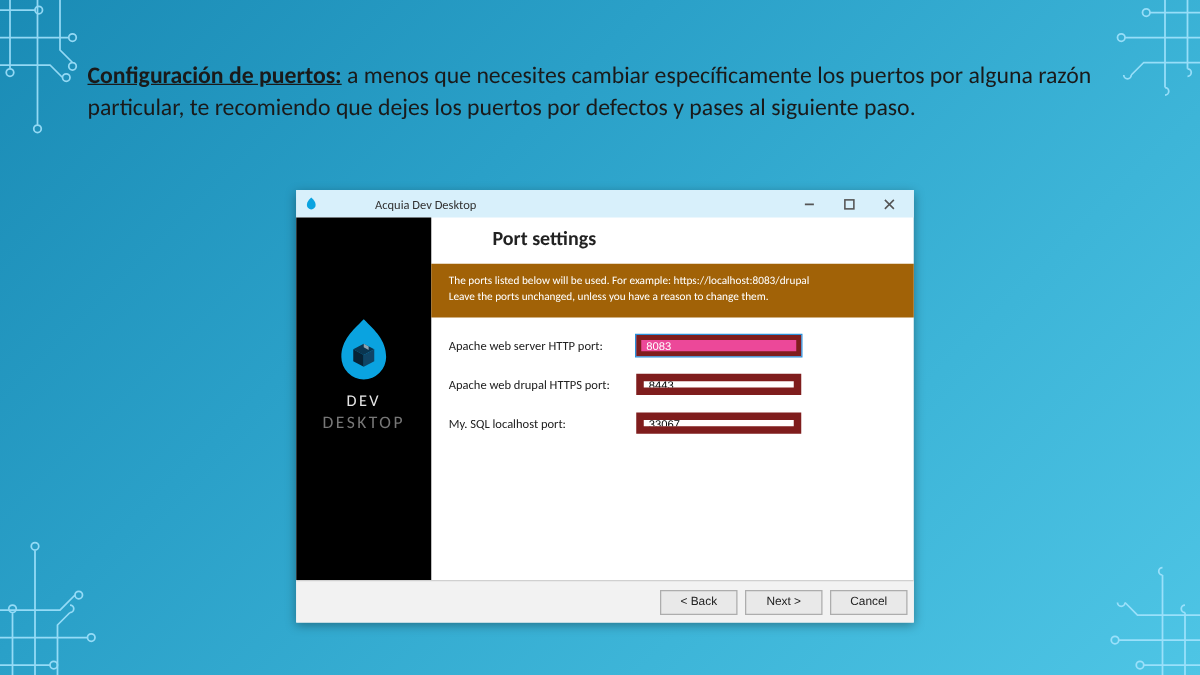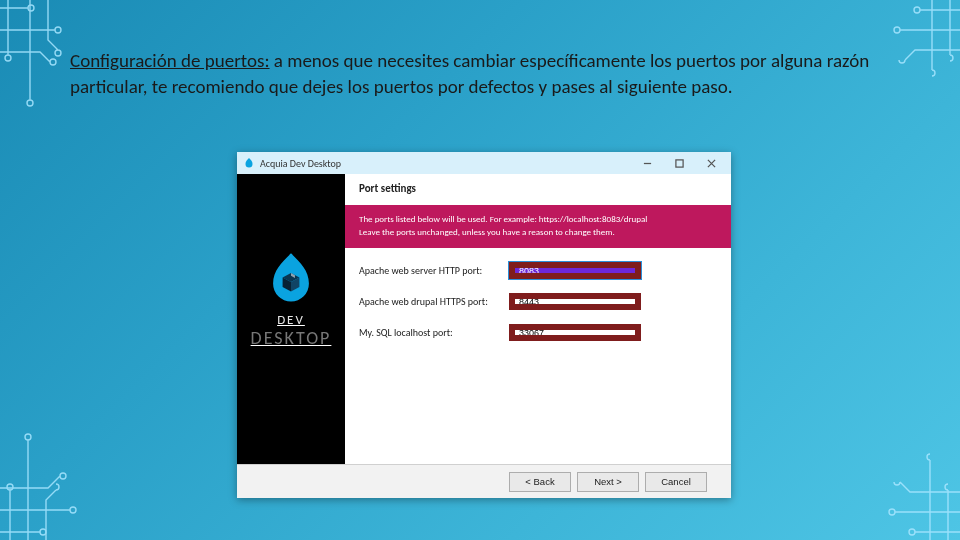--- a/index.html
+++ b/index.html
@@ -16,81 +16,81 @@
   .deco.top-right { top: 0; right: 0; }
   .deco.bot-right { bottom: 0; right: 0; }
 
   .slide-text {
     position: absolute;
     top: 48px; left: 70px; right: 40px;
     color: #1a1a1a;
     font-size: 19px;
     line-height: 1.35;
   }
-  .slide-text .lead { font-weight: 400; text-decoration: underline; }
+  .slide-text .lead { font-weight: 700; text-decoration: underline; }
 
   
   .window {
     position: absolute;
     top: 152px; left: 237px;
     width: 494px; height: 346px;
     background: #fff;
     box-shadow: 0 2px 8px rgba(0,0,0,0.35);
     display: flex; flex-direction: column;
     font-size: 10px;
   }
   .titlebar {
     height: 22px;
     background: #d8f0fb;
     display: flex; align-items: center;
     padding: 0 4px 0 6px;
     color: #333;
   }
   .titlebar .app-icon { width: 12px; height: 12px; margin-right: 5px; }
-  .titlebar .title { flex: 1; font-size: 10px; }
+  .titlebar .title { flex: 1; font-size: 10px; margin-left: 40px; }
   .winbtn { width: 32px; height: 22px; display: flex; align-items: center; justify-content: center; color: #555; }
   .winbtn svg { width: 9px; height: 9px; stroke: #555; stroke-width: 1.4; fill: none; }
 
   .window-body { flex: 1; display: flex; }
   .sidebar {
     width: 108px; background: #000;
     display: flex; flex-direction: column; align-items: center; justify-content: center;
     color: #fff;
   }
-  .logo-wrap { display: flex; flex-direction: column; align-items: center; transform: translateY(-20px); text-decoration: underline; }
+  .logo-wrap { display: flex; flex-direction: column; align-items: center; transform: translateY(-20px); }
   .sidebar .brand-dev { font-size: 13px; letter-spacing: 2px; color: #e6e6e6; margin-top: 6px; font-weight: 300; }
-  .sidebar .brand-desktop { font-size: 18px; letter-spacing: 2px; color: #777; font-weight: 300; text-align: center; }
+  .sidebar .brand-desktop { font-size: 14px; letter-spacing: 2px; color: #777; font-weight: 300; text-align: center; }
 
   .main { flex: 1; display: flex; flex-direction: column; }
-  .main-header { padding: 8px 14px 10px; font-weight: 700; font-size: 11px; color: #222; }
+  .main-header { padding: 8px 14px 10px; font-weight: 700; font-size: 16px; color: #222; margin-left: 35px; }
   .instructions {
-    background: #be185d; color: #fff;
+    background: #a16207; color: #fff;
     padding: 8px 14px 10px;
     font-size: 9px; line-height: 1.4;
   }
   .instructions .ex { font-size: 9px; }
 
   .fields { padding: 14px 14px 0; }
   .field-row { display: flex; align-items: center; margin-bottom: 14px; }
   .field-row label { width: 150px; font-size: 10px; color: #222; }
   .field-row input {
     width: 132px; height: 17px;
     border: 6px solid #7f1d1d; font-size: 9px; padding: 0 4px;
     background: #fff;
   }
   .field-row input.focused {
-    border: 6px solid #7f1d1d;
+    border: 4px solid #7f1d1d;
     outline: 1px solid #2a90d9;
-    background: #6d28d9; color: #fff;
+    background: #ec4899; color: #fff;
   }
 
   .button-bar {
     height: 34px; border-top: 1px solid #d0d0d0; background: #f2f2f2;
     display: flex; align-items: center; justify-content: flex-end;
-    padding-right: 24px; gap: 6px;
+    padding-right: 5px; gap: 6px;
   }
   .button-bar button {
     min-width: 62px; height: 20px;
     background: #e9e9e9; border: 1px solid #adadad;
     font-size: 9.5px; color: #222;
     display: inline-flex; align-items: center; justify-content: center;
     padding: 0 8px;
   }
 </style>
 </head>

